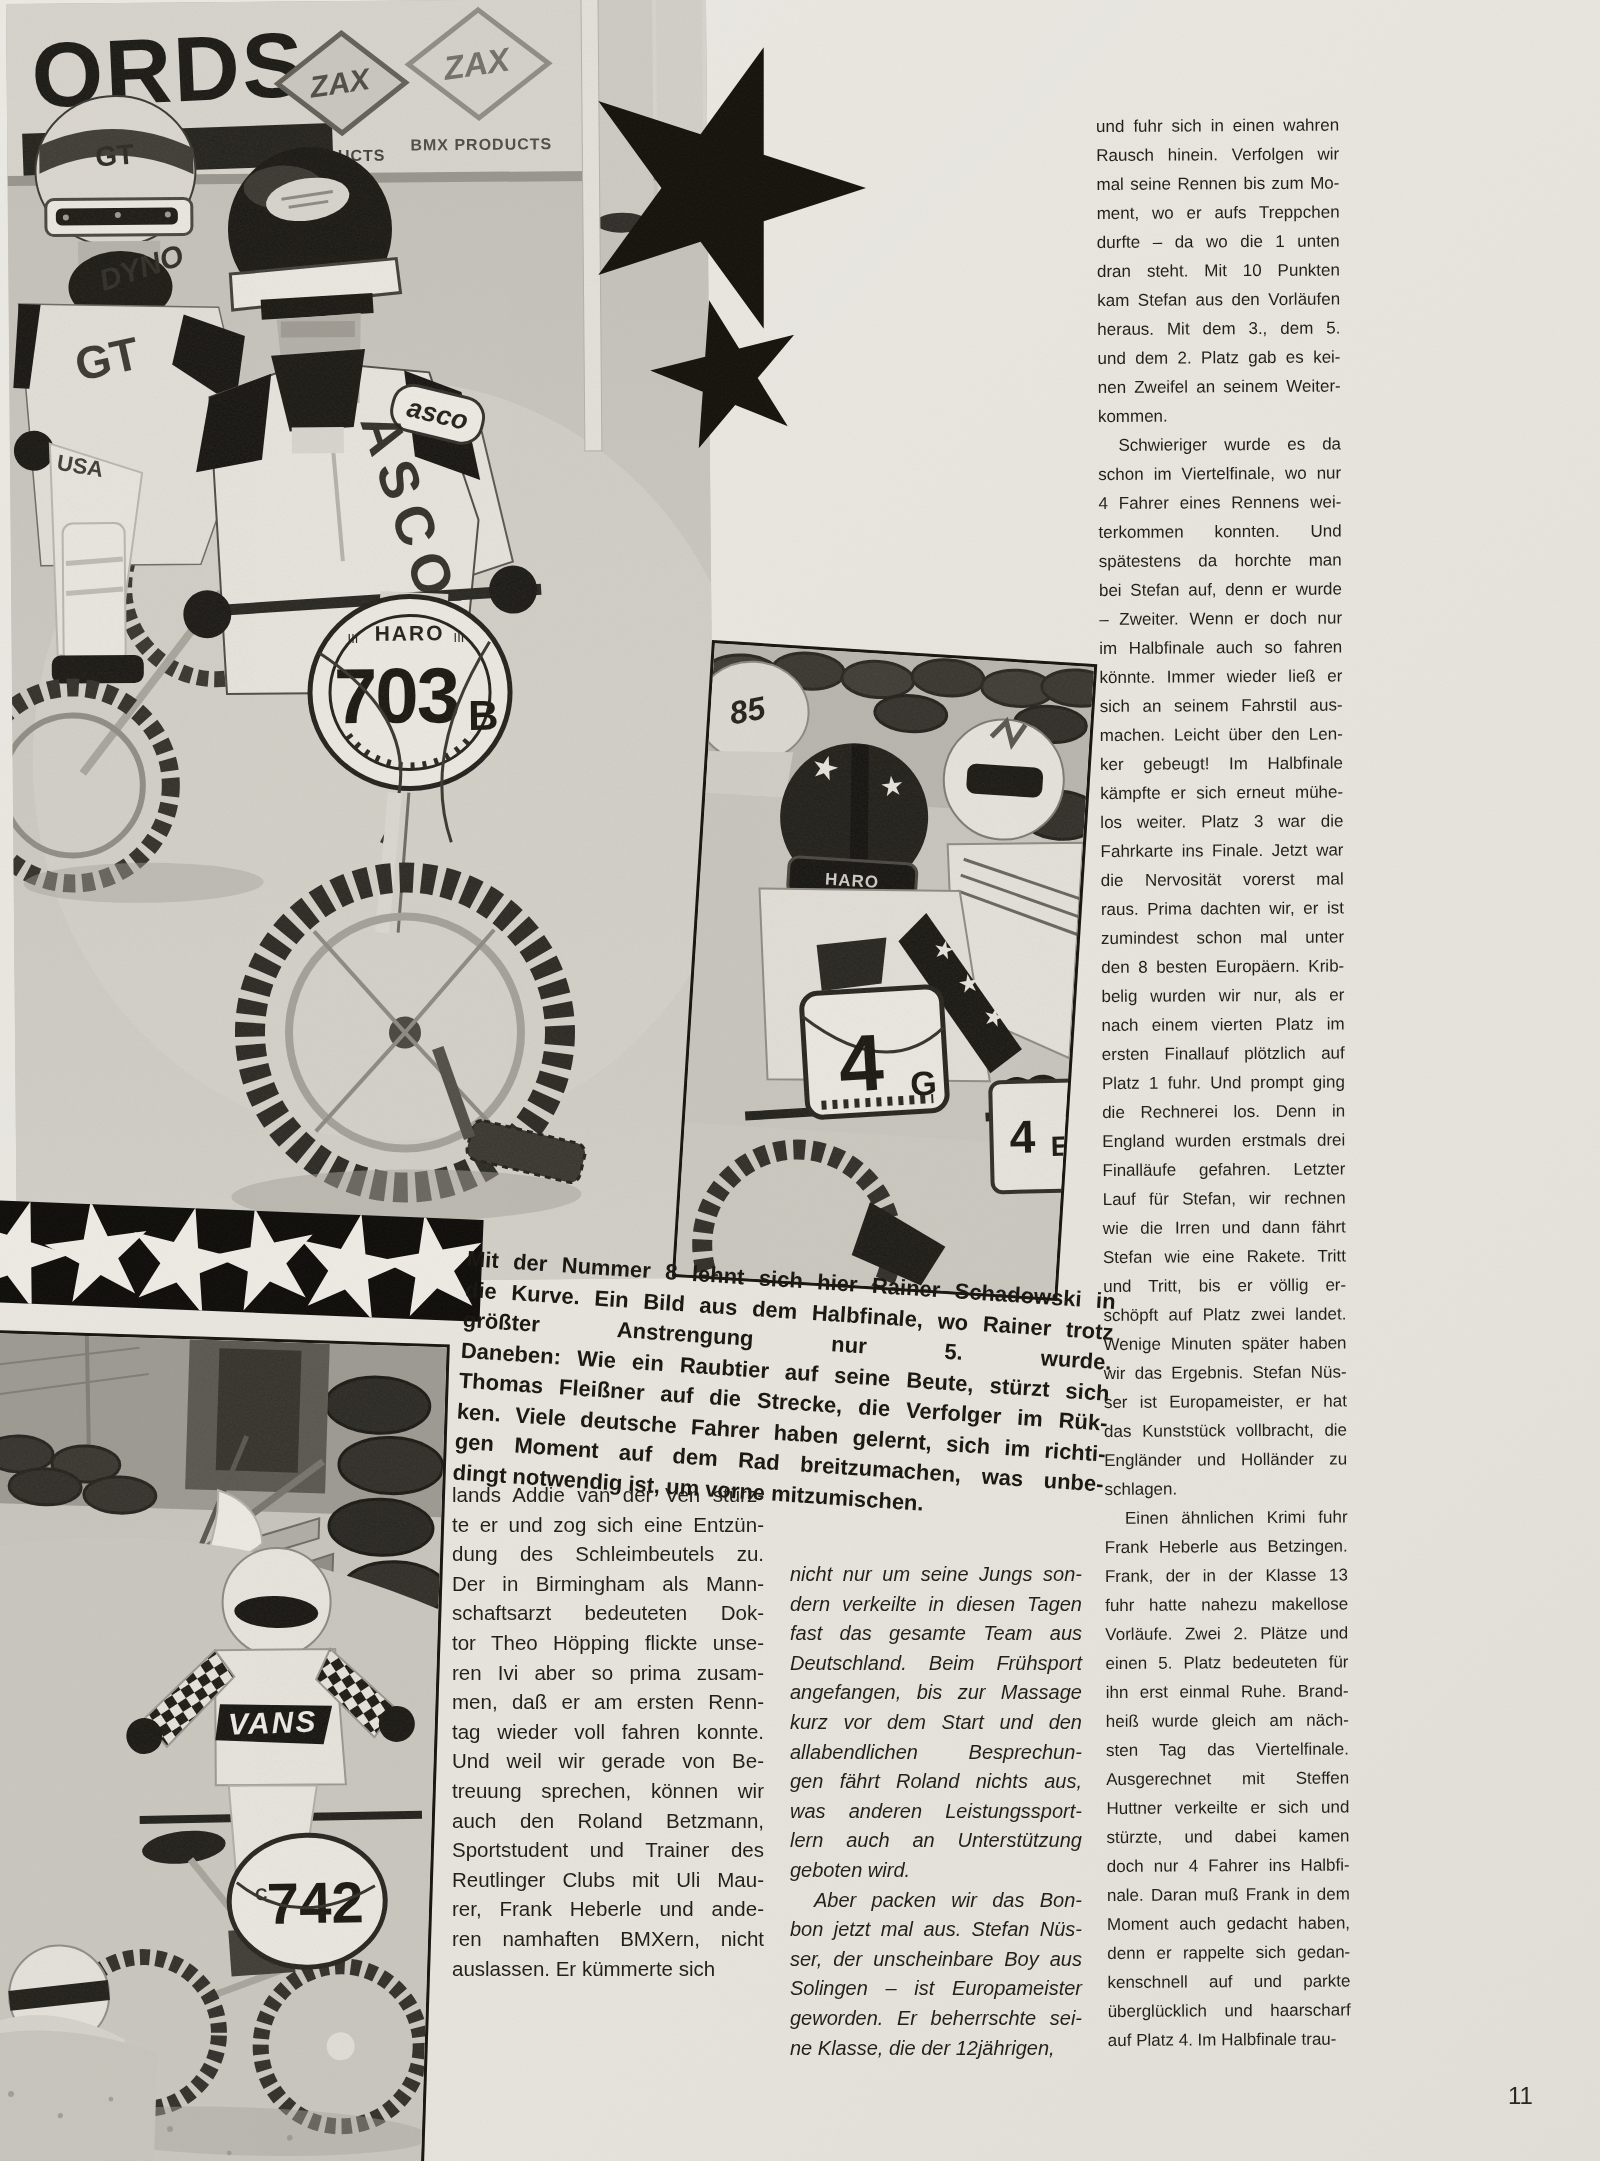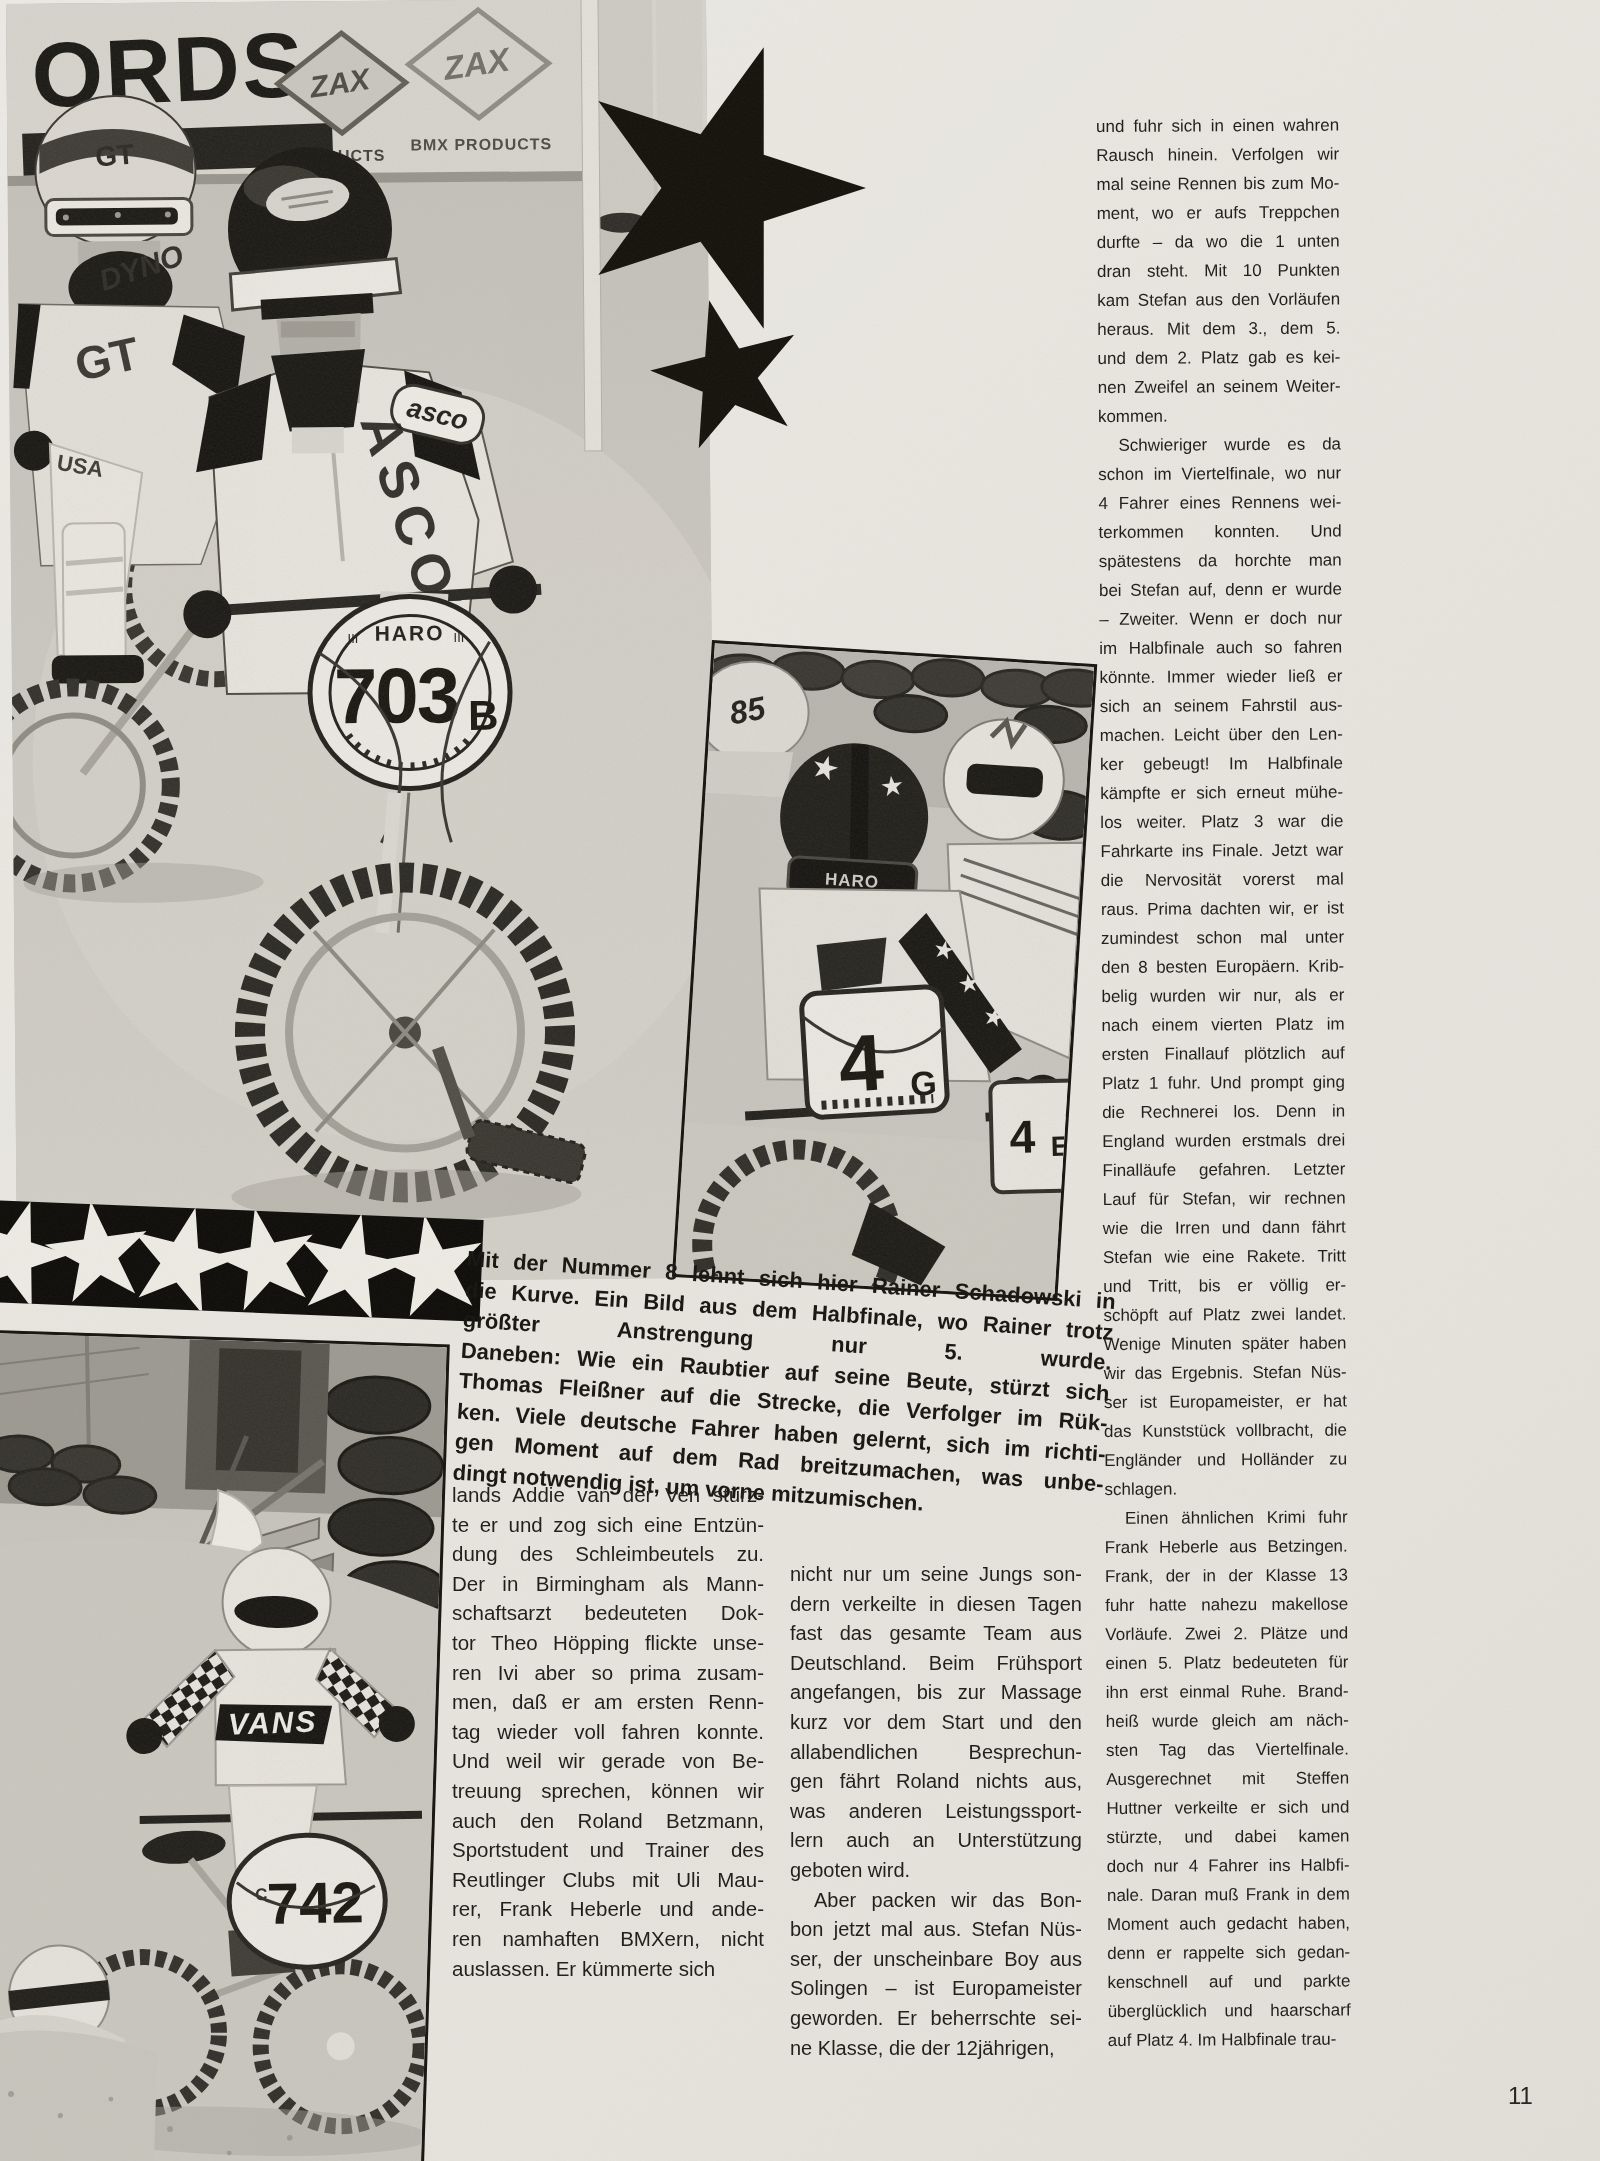--- a/index.html
+++ b/index.html
@@ -445,21 +445,21 @@
         <div class="ln">treuung sprechen, können wir</div>
         <div class="ln">auch den Roland Betzmann,</div>
         <div class="ln">Sportstudent und Trainer des</div>
         <div class="ln">Reutlinger Clubs mit Uli Mau-</div>
         <div class="ln">rer, Frank Heberle und ande-</div>
         <div class="ln">ren namhaften BMXern, nicht</div>
         <div class="ln">auslassen. Er kümmerte sich</div>
       </div>
   </div>
 
-  <div class="col botcol-m" style="left:790px;top:1560px;">
+  <div class="col botcol-m" style="left:790px;top:1560px;font-style:italic;">
     <div class="para cont">
         <div class="ln">nicht nur um seine Jungs son-</div>
         <div class="ln">dern verkeilte in diesen Tagen</div>
         <div class="ln">fast das gesamte Team aus</div>
         <div class="ln">Deutschland. Beim Frühsport</div>
         <div class="ln">angefangen, bis zur Massage</div>
         <div class="ln">kurz vor dem Start und den</div>
         <div class="ln">allabendlichen   Besprechun-</div>
         <div class="ln">gen fährt Roland nichts aus,</div>
         <div class="ln">was anderen Leistungssport-</div>

